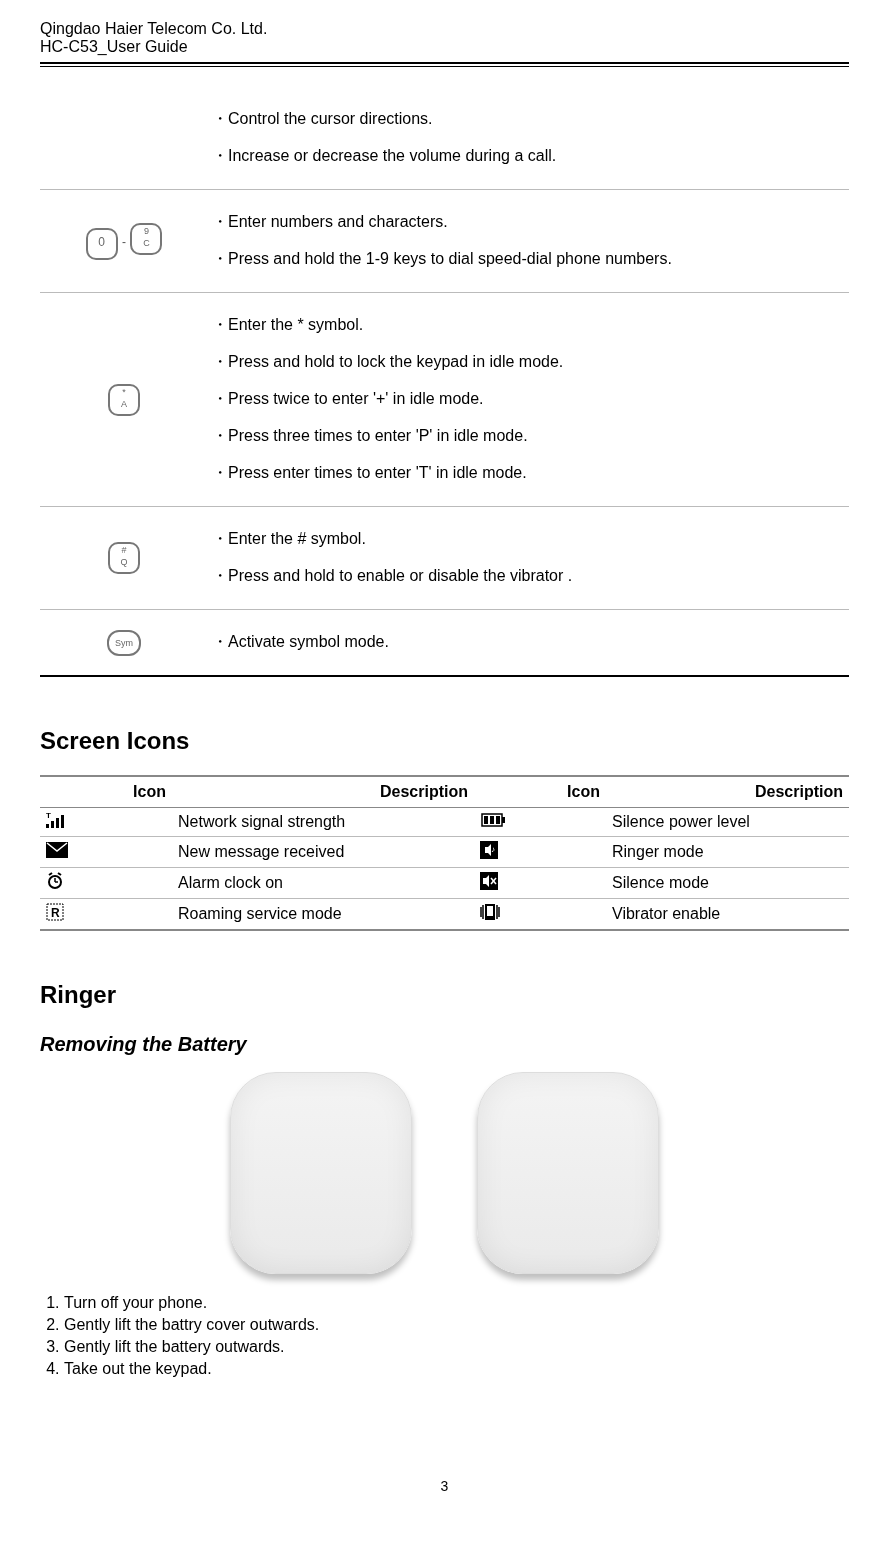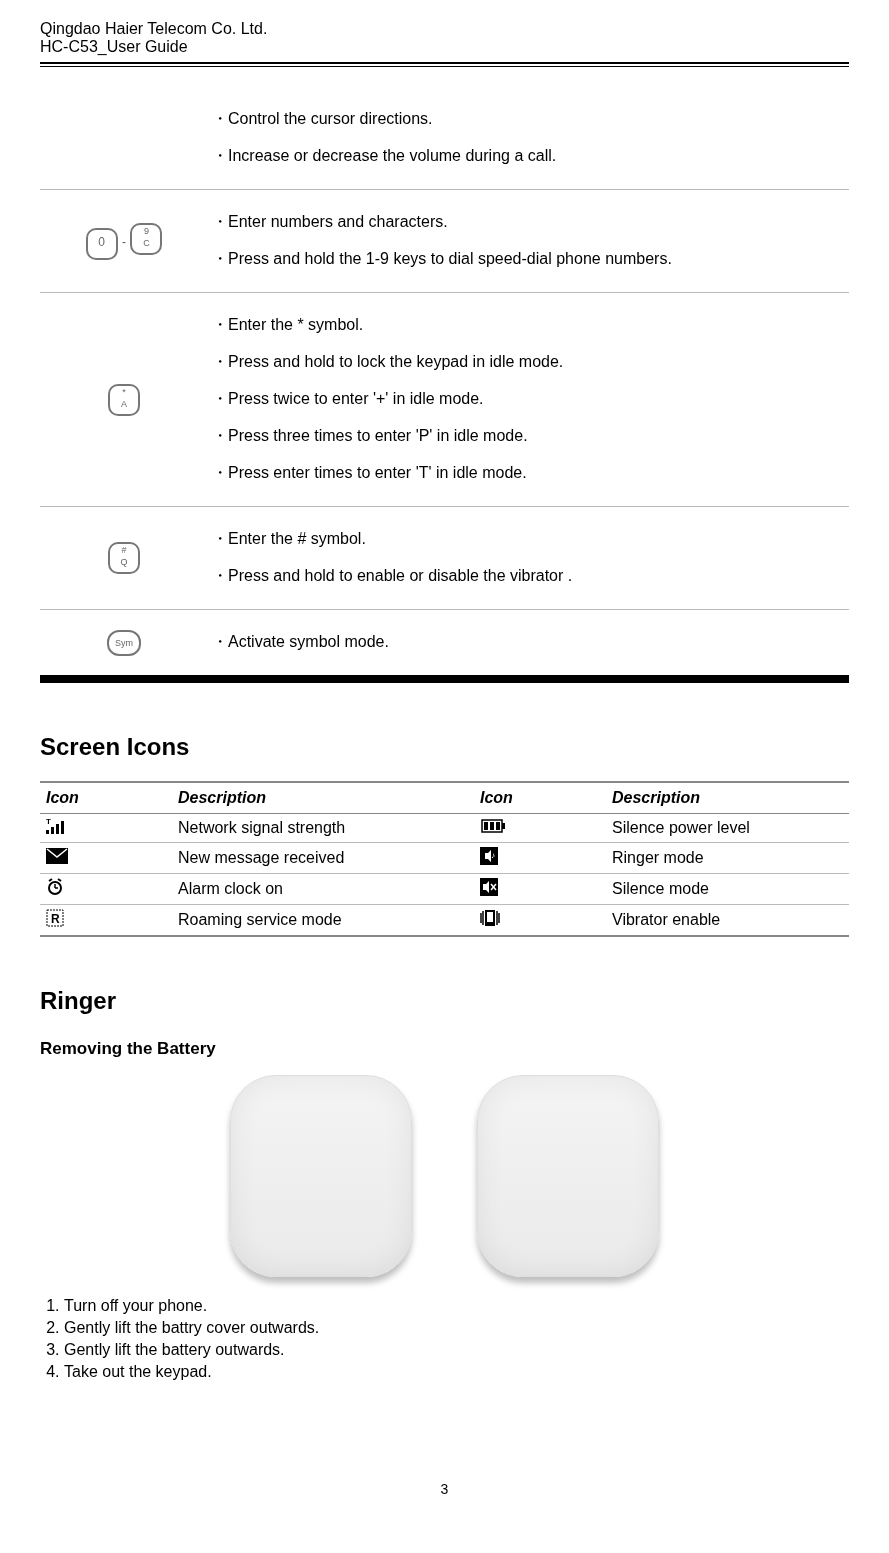--- a/index.html
+++ b/index.html
@@ -77,39 +77,39 @@
   table.icon-table th, table.icon-table td {
     border-bottom: 1px solid #bbb;
     padding: 4px 6px;
     font-size: 16px;
     text-align: left;
   }
   table.icon-table th {
     border-top: 2px solid #888;
     border-bottom: 1px solid #888;
     font-weight: bold;
-    text-align: left;
+    text-align: right;
     padding: 6px;
-    font-style: italic;
   }
   table.icon-table tr:last-child td {
     border-bottom: 2px solid #888;
   }
   td.small-icon-cell {
     width: 120px;
     text-align: center;
   }
   td.desc-cell { width: 290px; }
   td.small-icon-cell2 { width: 120px; text-align:center; }
 
   .sub-head {
-    font-size: 17px;
+    font-size: 20px;
     font-weight: bold;
     margin-top: 24px;
     margin-bottom: 16px;
+    font-style: italic;
   }
 
   .phone-images {
     text-align:center;
     margin: 10px 0 16px 0;
   }
   .phone-placeholder {
     display:inline-block;
     width: 180px;
     height: 200px;
@@ -180,21 +180,21 @@
       </tr>
       <tr>
         <td class="icon-cell">
           <span class="key-oval" style="font-size:9px;line-height:12px;">#<br>Q</span>
         </td>
         <td>
           <div class="bullet-line">・Enter the # symbol.</div>
           <div class="bullet-line">・Press and hold to enable or disable the vibrator .</div>
         </td>
       </tr>
-      <tr style="border-bottom:8px solid #000000;">
+      <tr style="border-bottom:2px solid #000000;">
         <td class="icon-cell">
           <span class="key-oval" style="width:30px;height:22px;border-radius:12px;font-size:9px;line-height:22px;">Sym</span>
         </td>
         <td>
           <div class="bullet-line">・Activate symbol mode.</div>
         </td>
       </tr>
     </tbody>
   </table>
 

